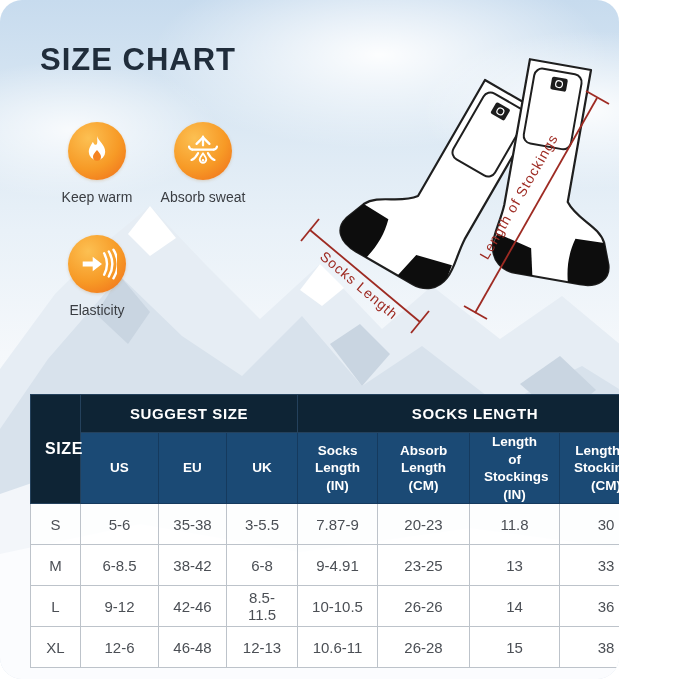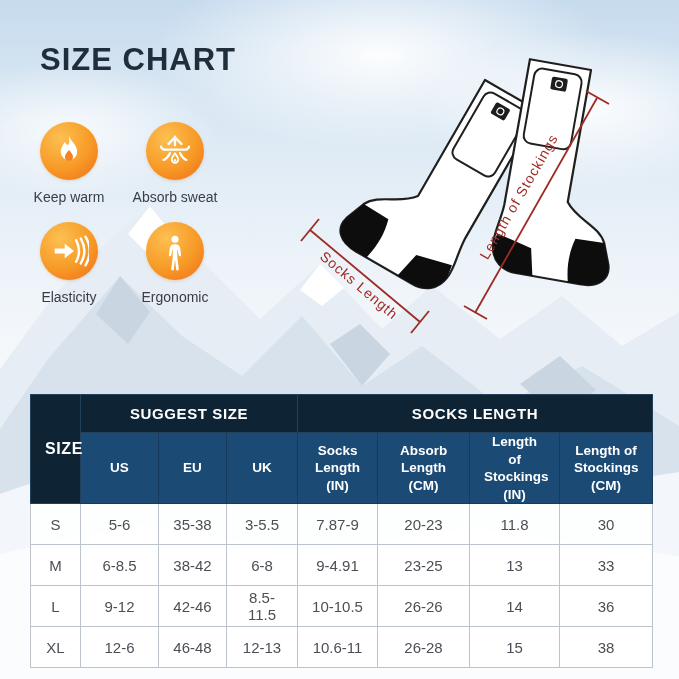--- a/index.html
+++ b/index.html
@@ -1,32 +1,33 @@
 <!DOCTYPE html>
 <html><head>
 <meta charset="utf-8">
 <style>
   html,body{margin:0;padding:0;}
   body{font-family:"Liberation Sans",sans-serif;}
   .canvas{
-    position:relative;width:679px;height:679px;overflow:hidden;
+    position:relative;width:619px;height:679px;overflow:hidden;
     background:linear-gradient(180deg,#c7dbee 0%,#d9e7f3 16%,#e9f1f8 34%,#f5f8fb 52%,#ffffff 72%);
+    border-radius:22px;
   }
   .cloud{position:absolute;pointer-events:none;}
   .cloud.c1{left:150px;top:-40px;width:460px;height:190px;background:radial-gradient(ellipse at center,rgba(255,255,255,.95) 0%,rgba(255,255,255,0) 70%);}
   .cloud.c2{left:-80px;top:60px;width:300px;height:140px;background:radial-gradient(ellipse at center,rgba(255,255,255,.8) 0%,rgba(255,255,255,0) 70%);}
   .cloud.c3{left:420px;top:30px;width:340px;height:160px;background:radial-gradient(ellipse at center,rgba(255,255,255,.9) 0%,rgba(255,255,255,0) 70%);}
   .mountains{position:absolute;left:0;top:194px;width:679px;height:485px;}
   .page-title{
     position:absolute;left:40px;top:42px;margin:0;
     font-size:31px;font-weight:bold;letter-spacing:1px;color:#202d3b;
   }
   .features{
-    position:absolute;left:16px;top:122px;width:212px;
-    display:grid;grid-template-columns:106px 106px;row-gap:17px;
+    position:absolute;left:44px;top:122px;width:212px;
+    display:grid;grid-template-columns:106px 106px;row-gap:30px;
   }
   .feature{display:flex;flex-direction:column;align-items:center;}
   .feature-icon{
     width:58px;height:58px;border-radius:50%;
     background:radial-gradient(circle at 35% 28%,#fcc052 0%,#f79a26 55%,#ef6a19 100%);
     display:flex;align-items:center;justify-content:center;
     box-shadow:0 1px 3px rgba(180,120,40,.25);
   }
   .feature-label{margin-top:9px;font-size:14px;color:#3a3d42;}
   .socks-svg{position:absolute;left:292px;top:58px;}
@@ -104,29 +105,20 @@
       <span class="feature-icon">
         <svg width="40" height="40" viewBox="0 0 56 56">
           <path fill="#ffffff" d="M8 24.5h14v-6.5l13 10-13 10v-6.5H8z"></path>
           <path fill="none" stroke="#ffffff" stroke-width="3.4" stroke-linecap="round" d="M38 13q8 15 0 30"></path>
           <path fill="none" stroke="#ffffff" stroke-width="3.4" stroke-linecap="round" d="M44.5 10.5q10 17.5 0 35"></path>
           <path fill="none" stroke="#ffffff" stroke-width="3.4" stroke-linecap="round" d="M51 8q12 20 0 40"></path>
         </svg>
       </span>
       <span class="feature-label">Elasticity</span>
     </div>
-    <div class="feature">
-      <span class="feature-icon">
-        <svg width="40" height="40" viewBox="0 0 56 56">
-          <circle fill="#ffffff" cx="28" cy="11.5" r="5"></circle>
-          <path fill="#ffffff" d="M28 18.5c4.4 0 6.6 2.2 7.2 5.4l1.3 9.6c.3 2.2-2.8 2.8-3.3.6l-1.5-8h-.7l.3 11 2 15.8c.3 2.8-3.4 3.3-3.8.5l-1.3-12.6h-.4L26.5 53.4c-.4 2.8-4.1 2.3-3.8-.5l2-15.8.3-11h-.7l-1.5 8c-.5 2.2-3.6 1.6-3.3-.6l1.3-9.6c.6-3.2 2.8-5.4 7.2-5.4z"></path>
-        </svg>
-      </span>
-      <span class="feature-label">Ergonomic</span>
-    </div>
   </div>
 
   <svg class="socks-svg" width="368" height="285" viewBox="0 0 368 285">
 
     <g transform="translate(193,22) rotate(30)">
       <path fill="#ffffff" stroke="#1f1f1f" stroke-width="2.2" stroke-linejoin="round" d="M0,0 L62,0 L62,148 C63,166 68,178 66,190 C64,205 53,213 39,213 L-26,213 C-45,213 -55,203 -51,189 L-43,168 C-35,152 -12,150 0,134 Z"></path>
       <path fill="#0d0d0d" d="M-43,168 L-51,189 C-55,203 -45,213 -26,213 L-14,213 C-10,197 -10,184 -14,169 Z"></path>
       <path fill="#0d0d0d" d="M66,190 C64,205 53,213 39,213 L22,213 L28,186 L64,177 Z"></path>
       <rect x="7" y="7" width="48" height="76" rx="8" fill="none" stroke="#1f1f1f" stroke-width="2"></rect>
       <rect x="21" y="13" width="16" height="13" rx="2" fill="#1d1d1d"></rect>

